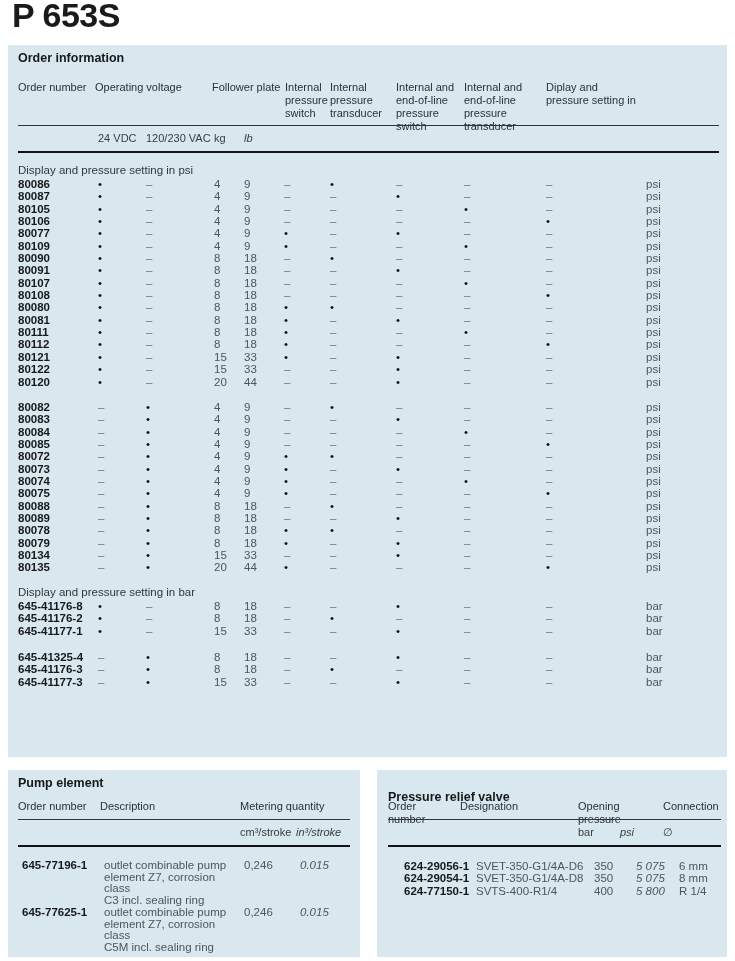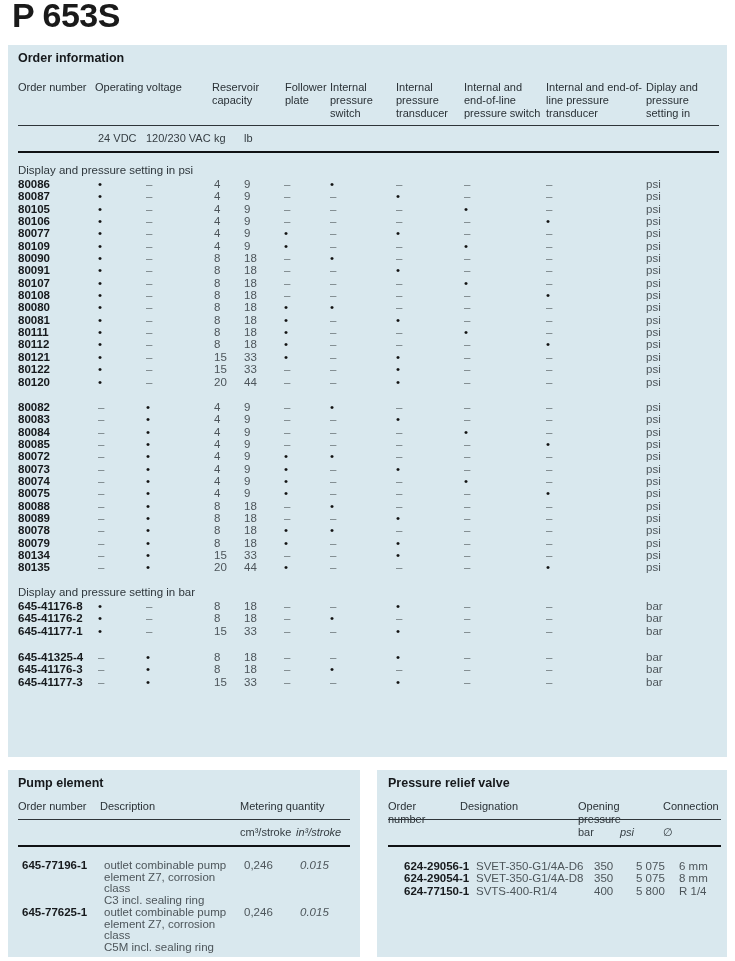--- a/index.html
+++ b/index.html
@@ -22,40 +22,40 @@
 
   .grid { display:grid; }
   .cells-ohead { grid-template-columns:77px 117px 73px 45px 66px 68px 82px 100px 1fr; }
   .cells-phead { grid-template-columns:82px 140px 1fr; }
   .cells-rhead { grid-template-columns:72px 118px 85px 1fr; }
 
   .thead { position:absolute; font-size:11px; line-height:13px; color:#2a3136; }
   .thead span { padding-right:4px; }
 
   .units { position:absolute; font-size:11px; line-height:14px; color:#353d42; }
-  .units-main > div > span:nth-child(5) { }
+  .units-main > div > span:nth-child(5) { font-style:italic; }
   .units-pump > div > span:nth-child(4) { font-style:italic; }
   .units-relief > div > span:nth-child(4) { font-style:italic; }
 
   .rows { position:absolute; font-size:11.5px; color:#4d555a; }
   .rows-order > div { display:grid;
     grid-template-columns:80px 48px 68px 30px 40px 46px 66px 68px 82px 100px 1fr;
     line-height:12.35px; }
   .rows-pump > div { display:grid; grid-template-columns:82px 140px 56px 1fr;
     line-height:11.7px; }
   .rows-relief > div { display:grid; grid-template-columns:72px 118px 42px 43px 1fr;
     line-height:12.3px;margin-left:16px; }
   .units > div { display:grid; }
   .units.cellsU-main > div { grid-template-columns:80px 48px 68px 30px 40px 46px 66px 68px 82px 100px 1fr; }
   .units.cellsU-pump > div { grid-template-columns:82px 140px 56px 1fr; }
   .units.cellsU-relief > div { grid-template-columns:72px 118px 42px 43px 1fr; }
 
   .rows.data > div > span:first-child { font-weight:bold; color:#16191c; }
   .rows-pump.data > div > span:nth-child(4) { font-style:italic; }
-  .rows-relief.data > div > span:nth-child(4) { }
+  .rows-relief.data > div > span:nth-child(4) { font-style:italic; }
   .rows span.dot { color:#121212; }
   .rows span.dash { color:#6b7377; }
   .rows-pump > div > span:nth-child(2) { white-space:pre-line; }
 
   .group-label { position:absolute; font-size:11.5px; color:#2f373c; }
   .note { position:absolute; font-size:9.8px; line-height:11px; color:#3a4246;
     white-space:pre-line; }
 </style>
 </head>
 <body>
@@ -63,21 +63,20 @@
 <div class="page">
 
   <div class="doc-title">P 653S</div>
 
   <section class="panel main-panel">
     <div class="section-title" style="left:10px; top:6px;">Order information</div>
 
     <div class="thead grid cells-ohead" style="left:10px; right:8px; top:36px;">
       <span>Order number</span>
       <span>Operating voltage</span>
-      <span>Reservoir capacity</span>
       <span>Follower plate</span>
       <span>Internal pressure switch</span>
       <span>Internal pressure transducer</span>
       <span>Internal and end-of-line pressure switch</span>
       <span>Internal and end-of-line pressure transducer</span>
       <span>Diplay and pressure setting in</span>
     </div>
 
     <div class="rule" style="left:10px; right:8px; top:80px;"></div>
 
@@ -634,21 +633,21 @@
           <span>outlet combinable pump
 element Z7, corrosion class
 C5M incl. sealing ring</span>
           <span>0,246</span>
           <span>0.015</span>
         </div>
       </div>
   </section>
 
   <section class="panel relief-panel">
-    <div class="section-title" style="left:11px; top:6px;">Pressure relief valve</div>
+    <div class="section-title" style="left:11px; top:20px;">Pressure relief valve</div>
 
     <div class="thead grid cells-rhead" style="left:11px; right:6px; top:30px;">
       <span>Order number</span>
       <span>Designation</span>
       <span>Opening pressure</span>
       <span>Connection</span>
     </div>
 
     <div class="rule" style="left:11px; right:6px; top:49px;"></div>
 

